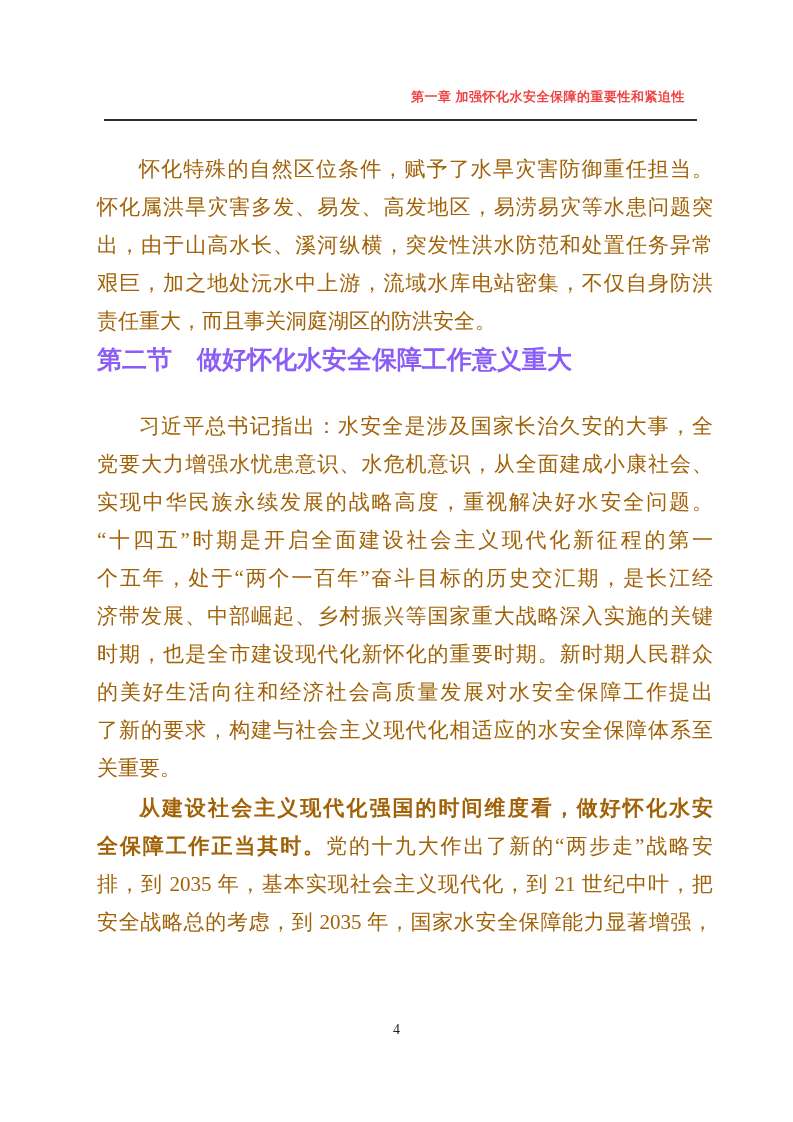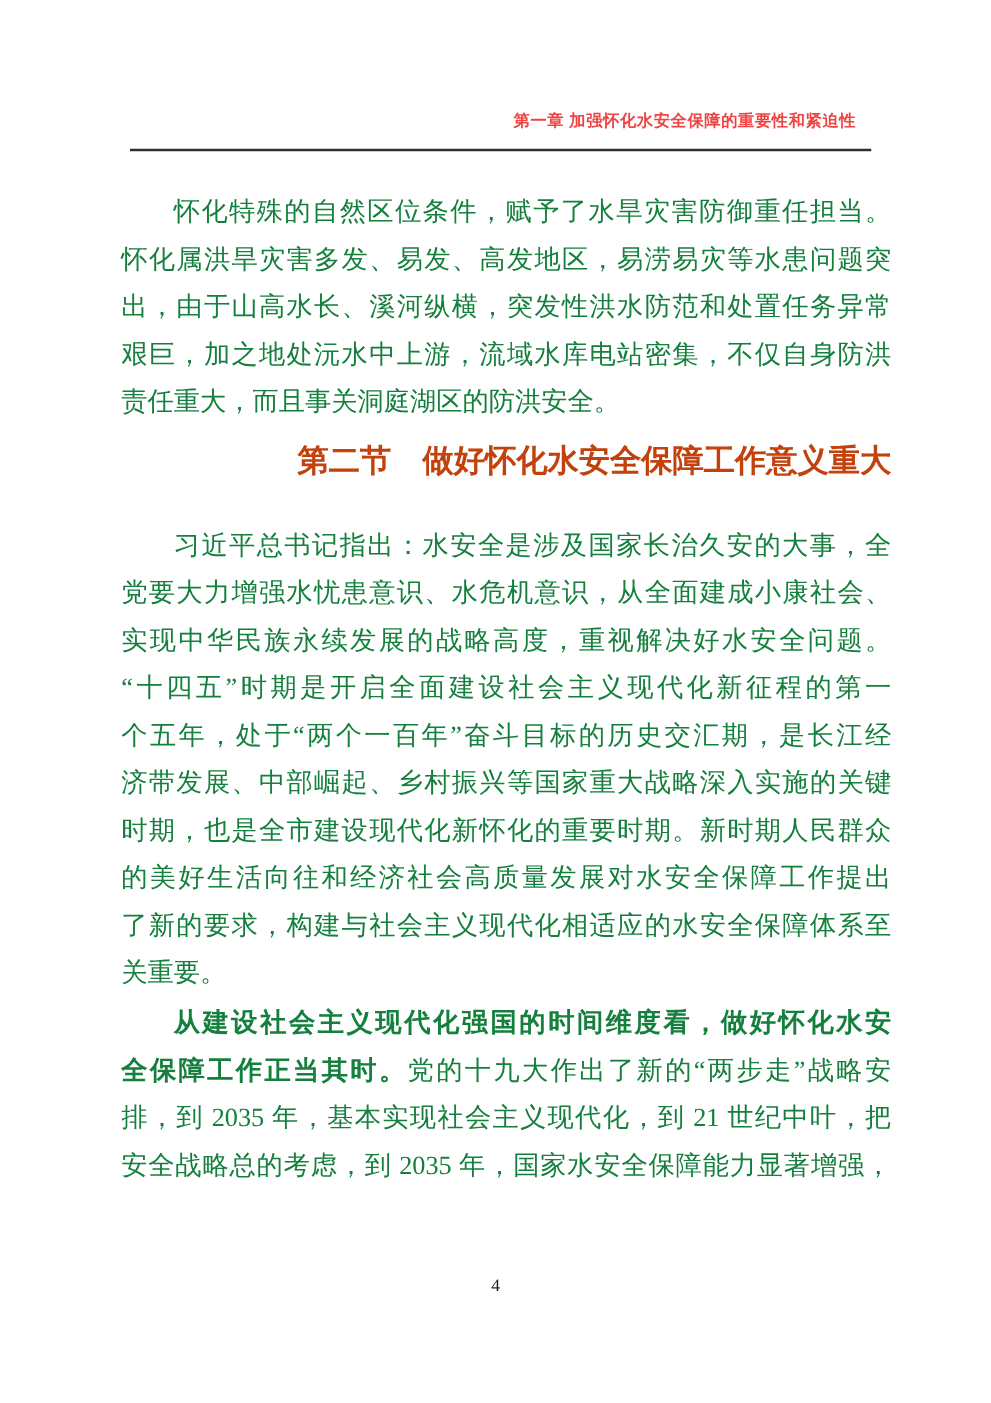--- a/index.html
+++ b/index.html
@@ -45,34 +45,34 @@
     left: 97px;
     width: 616px;
   }
   .para { margin: 0; padding: 0; }
   .line {
     font-size: 21px;
     line-height: 38px;
     text-align: justify;
     text-align-last: justify;
     text-justify: inter-character;
-    color: #15803d;
+    color: #a16207;
     white-space: normal;
   }
   .line.indent { text-indent: 2em; }
   .line.para-end { text-align-last: left; }
   .line.bold, .seg-bold { font-weight: 700; }
   .seg-regular { font-weight: 400; }
   .section-heading {
-    margin-top: 10px;
+    margin-top: 0;
     font-size: 25px;
     line-height: 40px;
     font-weight: 700;
-    text-align: right;
-    color: #c2410c;
+    text-align: left;
+    color: #8b5cf6;
   }
   .para-2 { margin-top: 27px; }
   .para-3 { margin-top: 2px; }
   
   .page-number {
     position: absolute;
     top: 1020px;
     left: 0;
     width: 793px;
     text-align: center;

